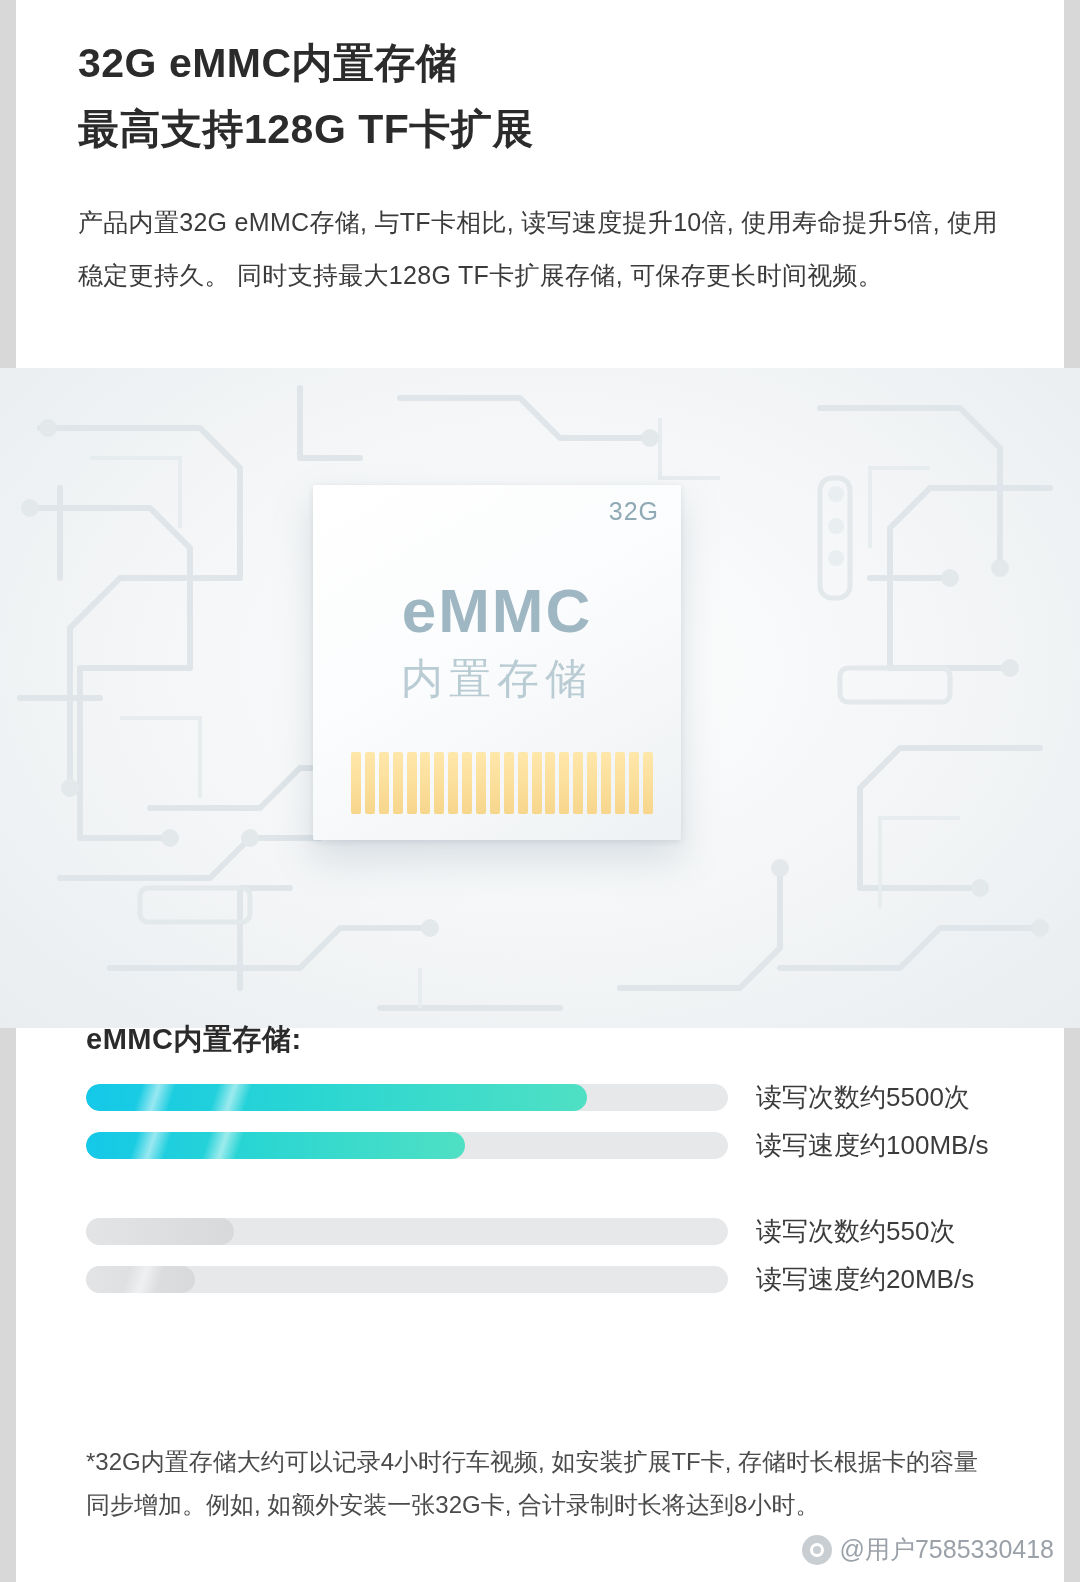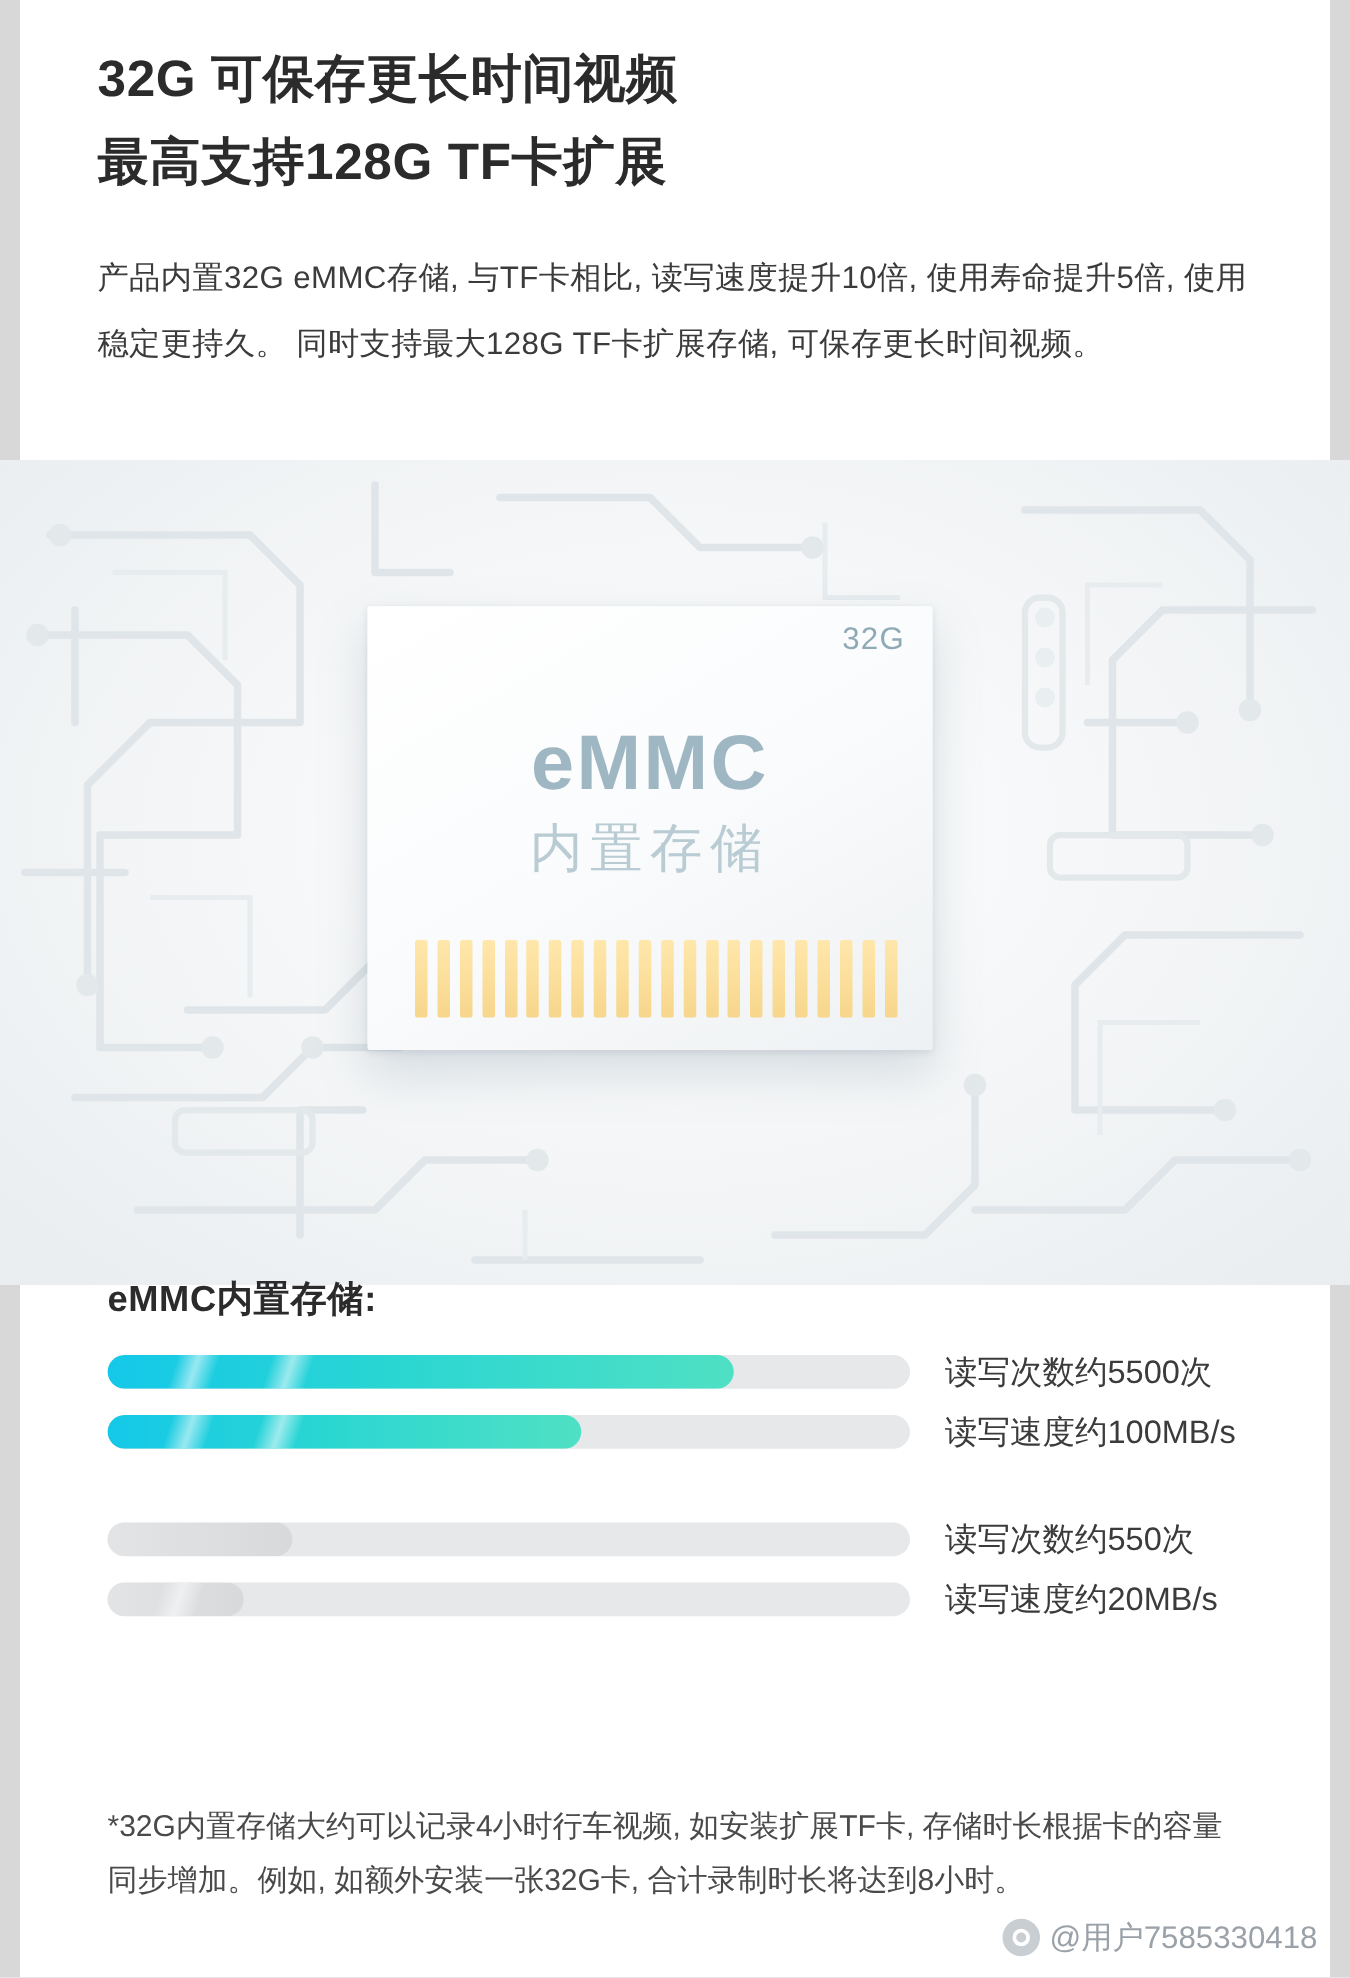--- a/index.html
+++ b/index.html
@@ -52,23 +52,23 @@
     overflow: hidden;
   }
   .board svg {
     position: absolute;
     left: 0;
     top: 0;
   }
   
   .chip {
     position: absolute;
-    left: 294px;
+    left: 313px;
     top: 117px;
-    width: 452px;
+    width: 368px;
     height: 355px;
     background: linear-gradient(150deg, #ffffff 0%, #fbfcfd 45%, #eef1f3 100%);
     box-shadow: 0 18px 38px rgba(120,140,155,0.25), 0 2px 6px rgba(120,140,155,0.18);
     border-radius: 2px;
   }
   .chip .cap {
     position: absolute;
     right: 22px;
     top: 12px;
     font-size: 25px;
@@ -225,21 +225,21 @@
 </style>
 </head>
 <body>
 
 <div class="page">
 
   <div class="edge-left"></div>
   <div class="edge-right"></div>
 
   <div class="head">
-    <h1>32G 可保存更长时间视频</h1>
+    <h1>32G eMMC内置存储</h1>
     <h1>最高支持128G TF卡扩展</h1>
     <div class="body-copy">产品内置32G eMMC存储, 与TF卡相比, 读写速度提升10倍, 使用寿命提升5倍, 使用稳定更持久。 同时支持最大128G TF卡扩展存储, 可保存更长时间视频。</div>
   </div>
 
   <div class="board">
     <svg width="1080" height="660" viewBox="0 0 1080 660">
       <g stroke="#dfe5e9" stroke-width="6" fill="none" stroke-linejoin="round" stroke-linecap="round">
         <path d="M40 60 H200 L240 100 V210 H120 L70 260 V420"></path>
         <path d="M30 140 H150 L190 180 V300 H80 V470 H170"></path>
         <path d="M60 510 H210 L250 470 H320"></path>

